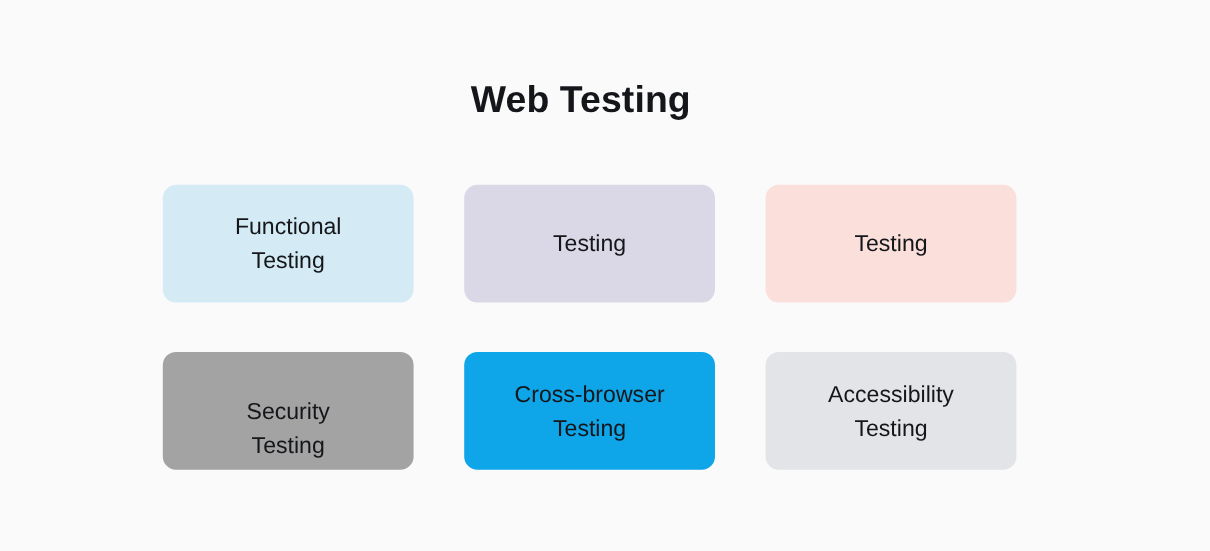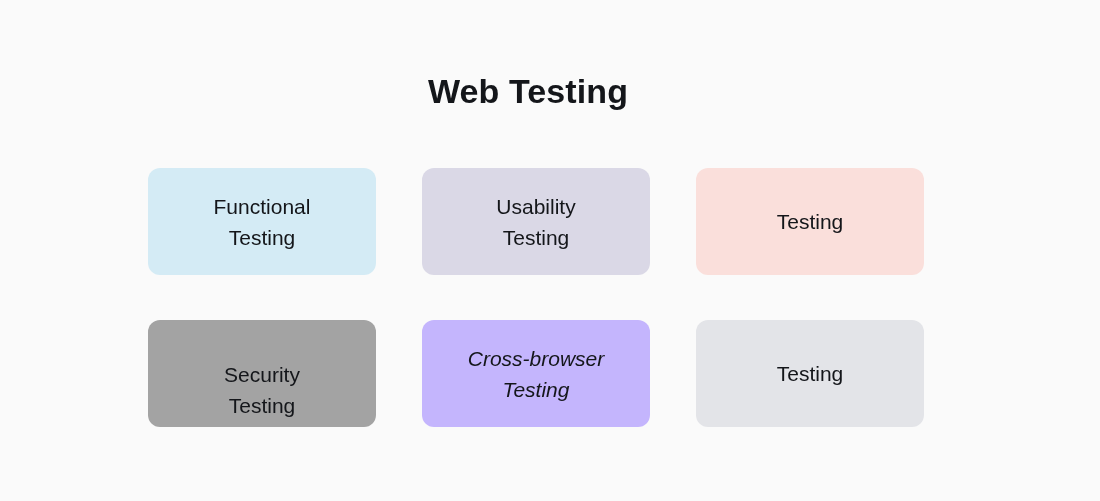--- a/index.html
+++ b/index.html
@@ -80,36 +80,36 @@
   <h1 class="page-title">Web Testing</h1>
 
   <div class="card-grid">
 
     <div class="card" style="background-color: rgb(212, 235, 245);">
       <span class="card-line">Functional</span>
       <span class="card-line">Testing</span>
     </div>
 
     <div class="card" style="background-color: rgb(218, 216, 230);">
-      <span class="card-line">Usability</span>
       <span class="card-line">Testing</span>
     </div>
 
     <div class="card" style="background-color: rgb(250, 223, 219);">
       <span class="card-line">Testing</span>
     </div>
 
     <div class="card" style="background-color: #a3a3a3; justify-content: flex-end;">
       <span class="card-line">Security</span>
       <span class="card-line">Testing</span>
     </div>
 
-    <div class="card" style="background-color: #c4b5fd; font-style: italic;">
+    <div class="card" style="background-color: #0ea5e9;">
       <span class="card-line">Cross-browser</span>
       <span class="card-line">Testing</span>
     </div>
 
     <div class="card" style="background-color: rgb(227, 228, 232);">
+      <span class="card-line">Accessibility</span>
       <span class="card-line">Testing</span>
     </div>
 
   </div>
 </div>
 
 </body></html>

